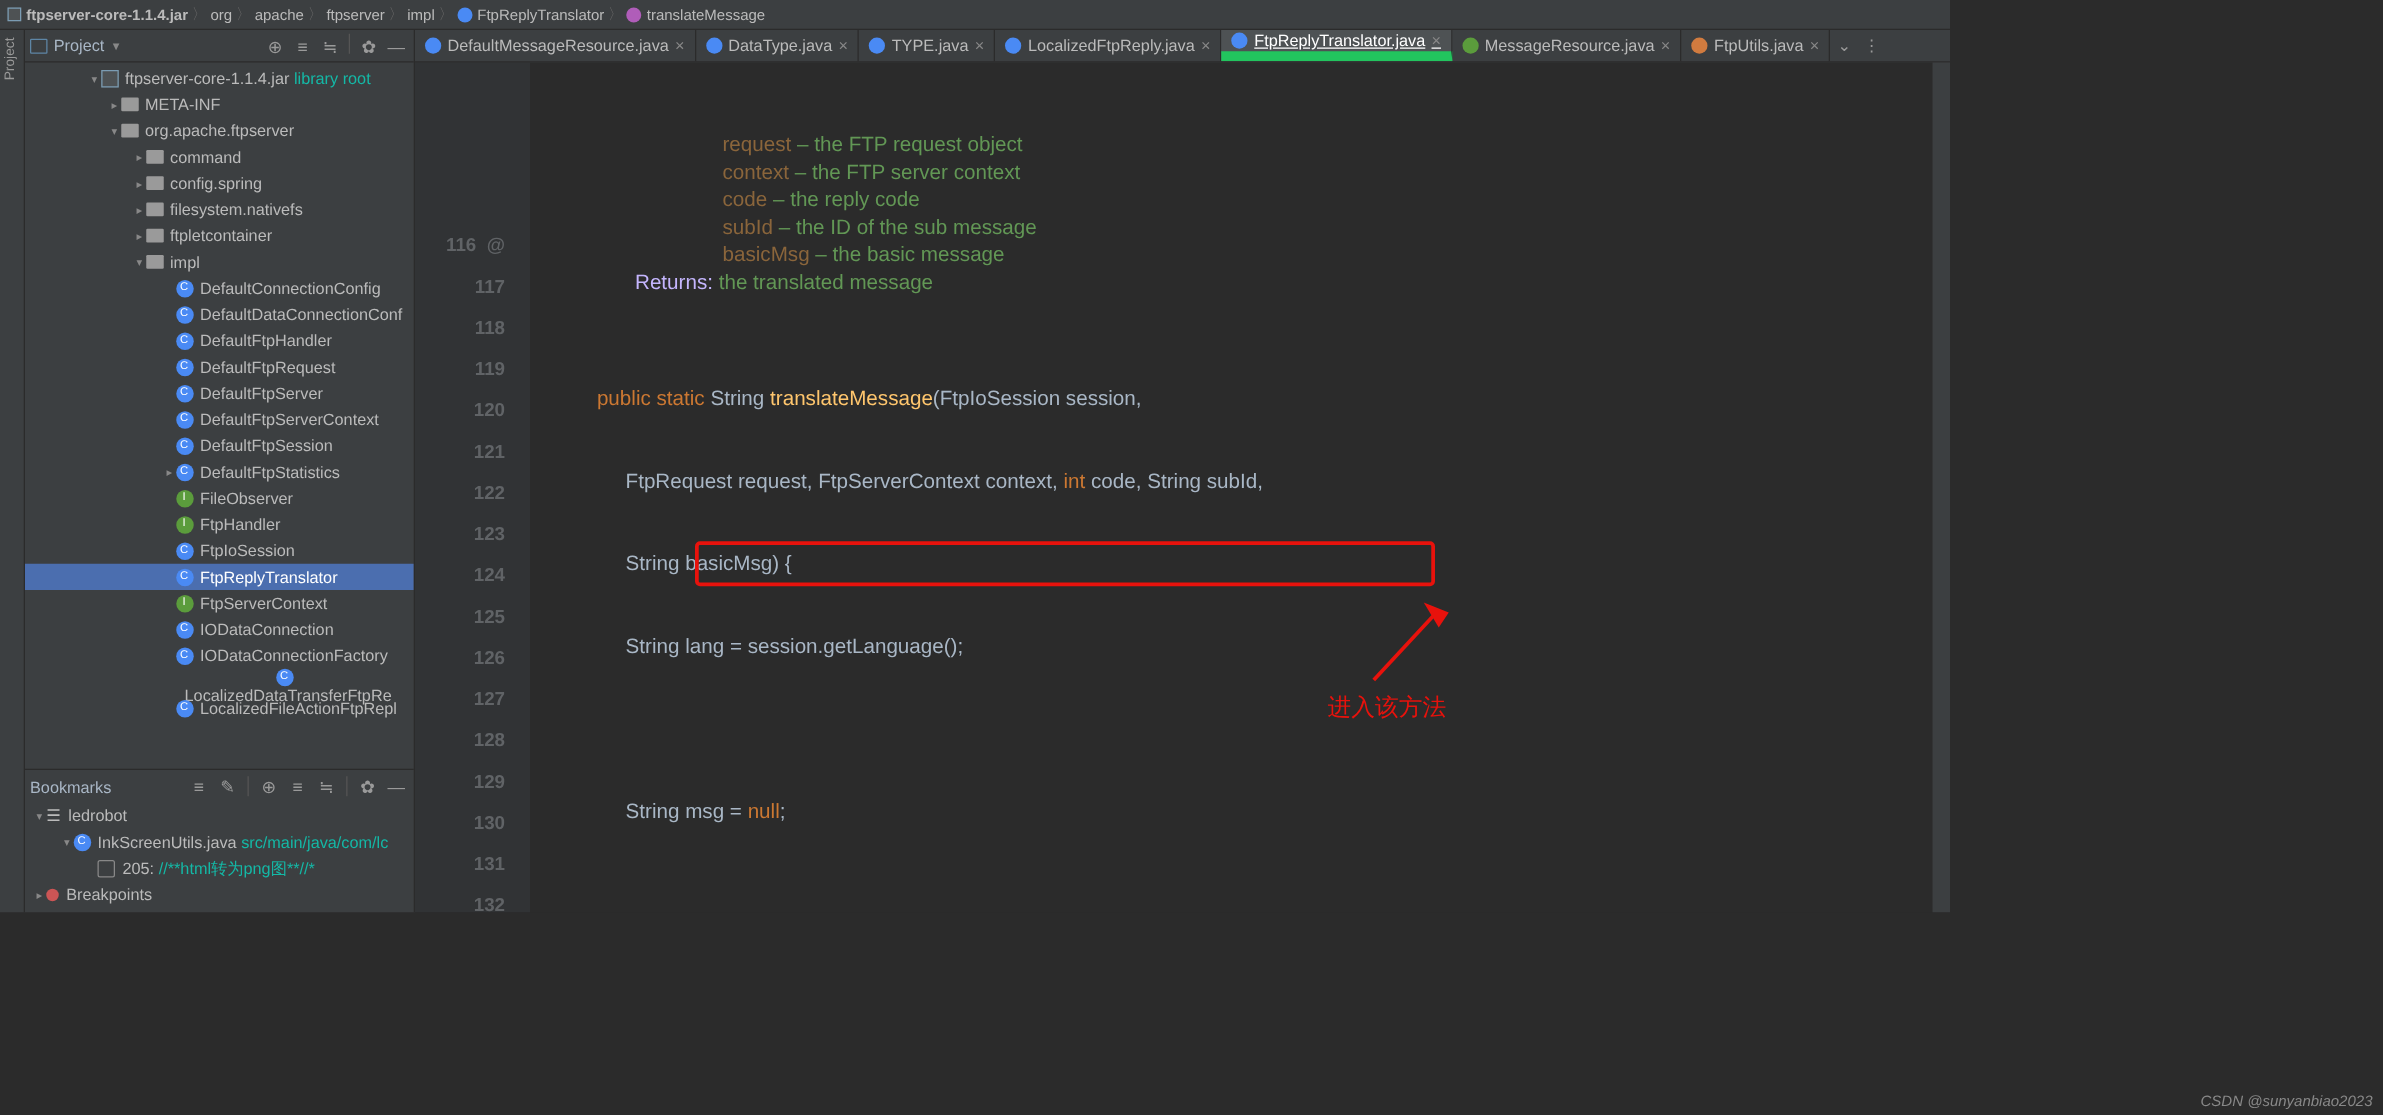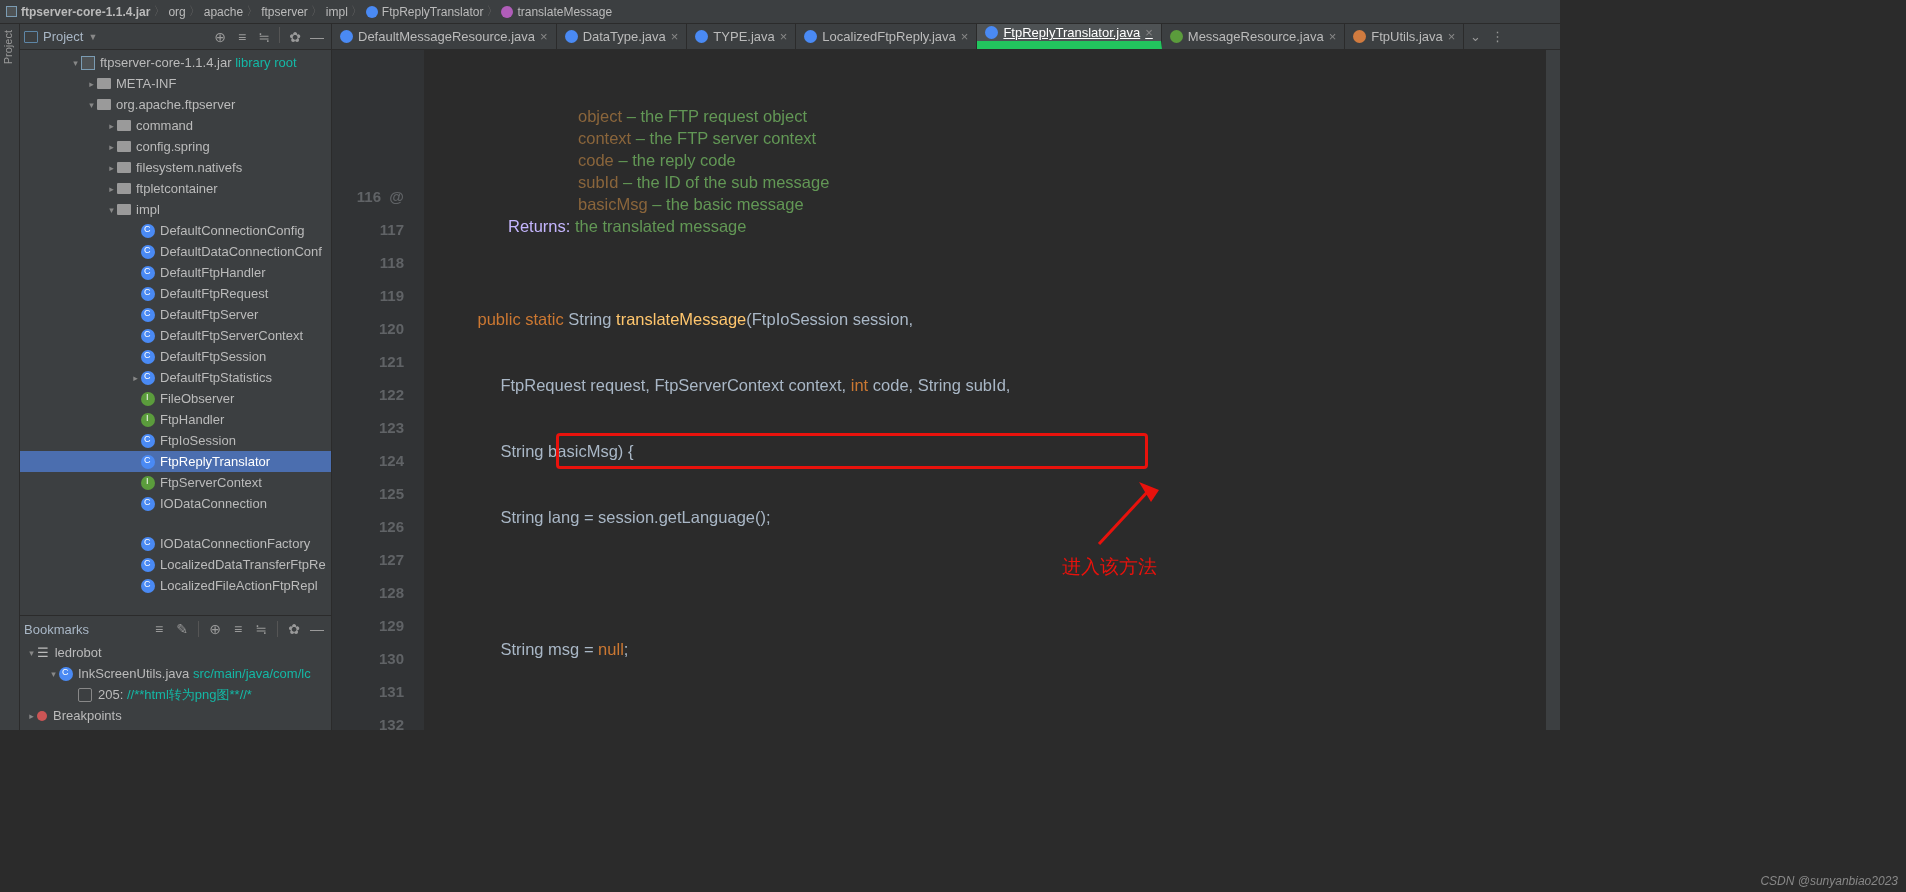--- a/index.html
+++ b/index.html
@@ -228,26 +228,26 @@
             <div class="tree-row" style="padding-left: 110px;">
               <span class="tw"></span>
               <span class="ticon java-i"></span>
               <span>FtpServerContext</span>
             </div>
             <div class="tree-row" style="padding-left: 110px;">
               <span class="tw"></span>
               <span class="ticon java-c"></span>
               <span>IODataConnection</span>
             </div>
-            <div class="tree-row" style="padding-left: 110px; margin-top: 19px;">
+            <div class="tree-row" style="padding-left: 110px;">
               <span class="tw"></span>
               <span class="ticon java-c"></span>
               <span>IODataConnectionFactory</span>
             </div>
-            <div class="tree-row" style="padding-left: 110px;">
+            <div class="tree-row" style="padding-left: 110px; flex-direction: column;">
               <span class="tw"></span>
               <span class="ticon java-c"></span>
               <span>LocalizedDataTransferFtpRe</span>
             </div>
             <div class="tree-row" style="padding-left: 110px;">
               <span class="tw"></span>
               <span class="ticon java-c"></span>
               <span>LocalizedFileActionFtpRepl</span>
             </div>
           </div>
@@ -335,21 +335,21 @@
           <div class="gnum">126</div>
           <div class="gnum">127</div>
           <div class="gnum">128</div>
           <div class="gnum">129</div>
           <div class="gnum">130</div>
           <div class="gnum">131</div>
           <div class="gnum">132</div>
         </div>
         <div class="code-body">
 <div class="doc-container" style="line-height:22px;padding-left:128px;">
-<span class="doc-txt"><span class="doc-param">object</span> <span>– the FTP request object</span></span>
+<span class="doc-txt"><span class="doc-param">request</span> <span>– the FTP request object</span></span>
 <span class="doc-txt"><span class="doc-param">context</span> <span>– the FTP server context</span></span>
 <span class="doc-txt"><span class="doc-param">code</span> <span>– the reply code</span></span>
 <span class="doc-txt"><span class="doc-param">subId</span> <span>– the ID of the sub message</span></span>
 <span class="doc-txt"><span class="doc-param">basicMsg</span> <span>– the basic message</span></span>
 <span style="margin-left:-70px"><span class="returns-label">Returns:</span> <span class="doc-txt">the translated message</span></span>
 </div>
 <div style="height:0px"></div>
 <div>      <span class="kw">public</span> <span class="kw">static</span> <span class="type">String</span> <span class="mname">translateMessage</span><span>(FtpIoSession session,</span></div>
 <div>           <span>FtpRequest request, FtpServerContext context, </span><span class="kw">int</span><span> code, String subId,</span></div>
 <div>           <span>String basicMsg) {</span></div>

